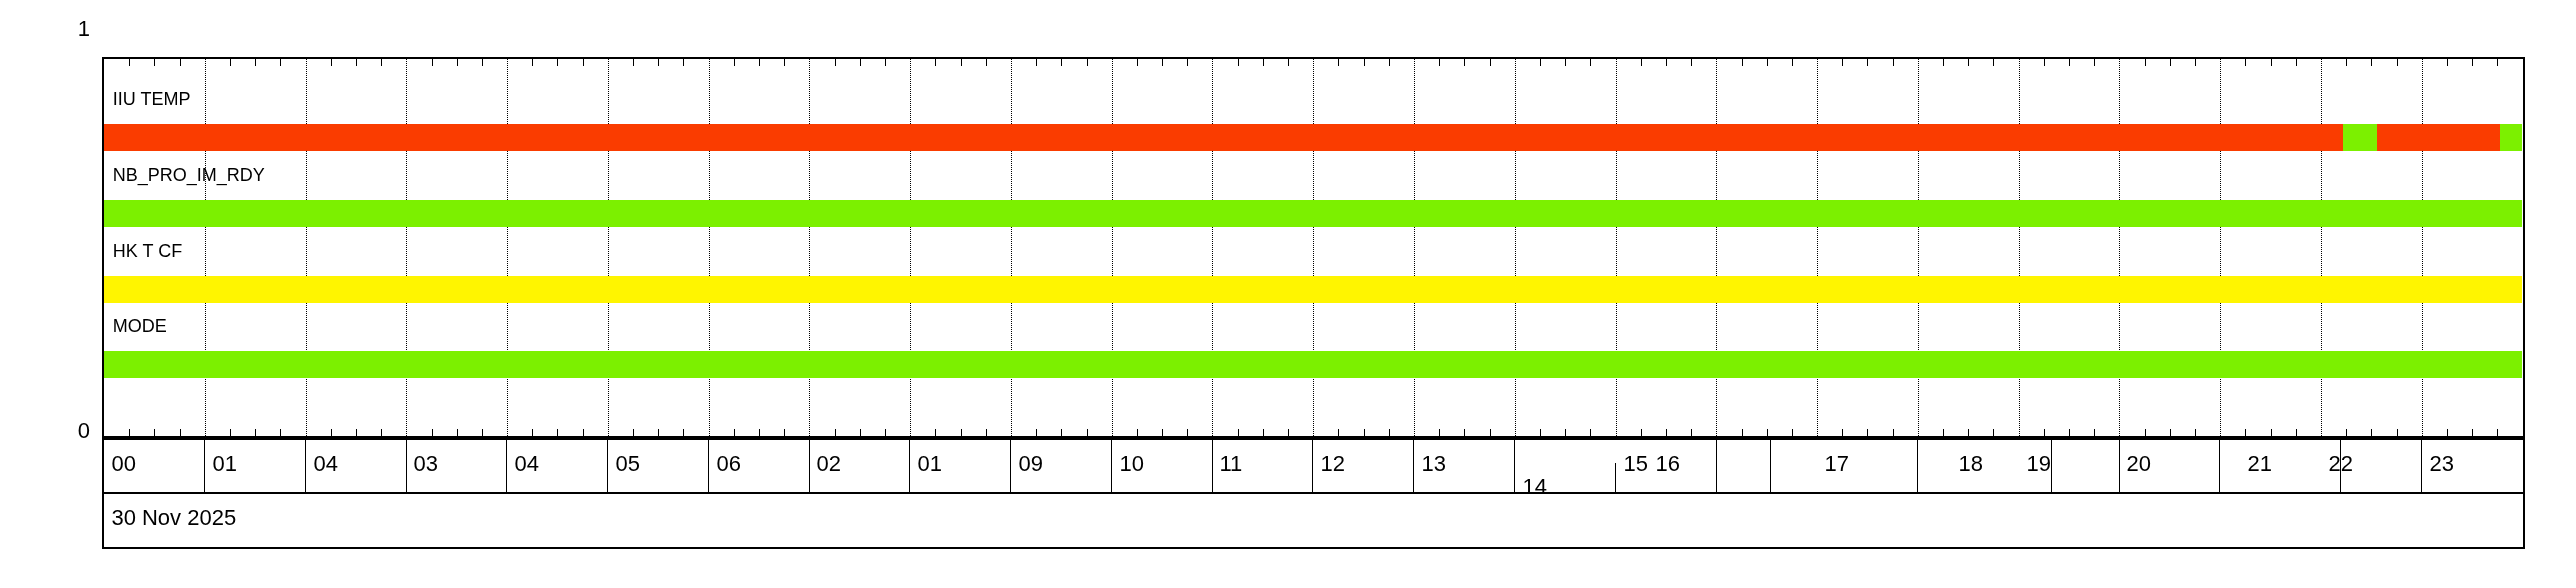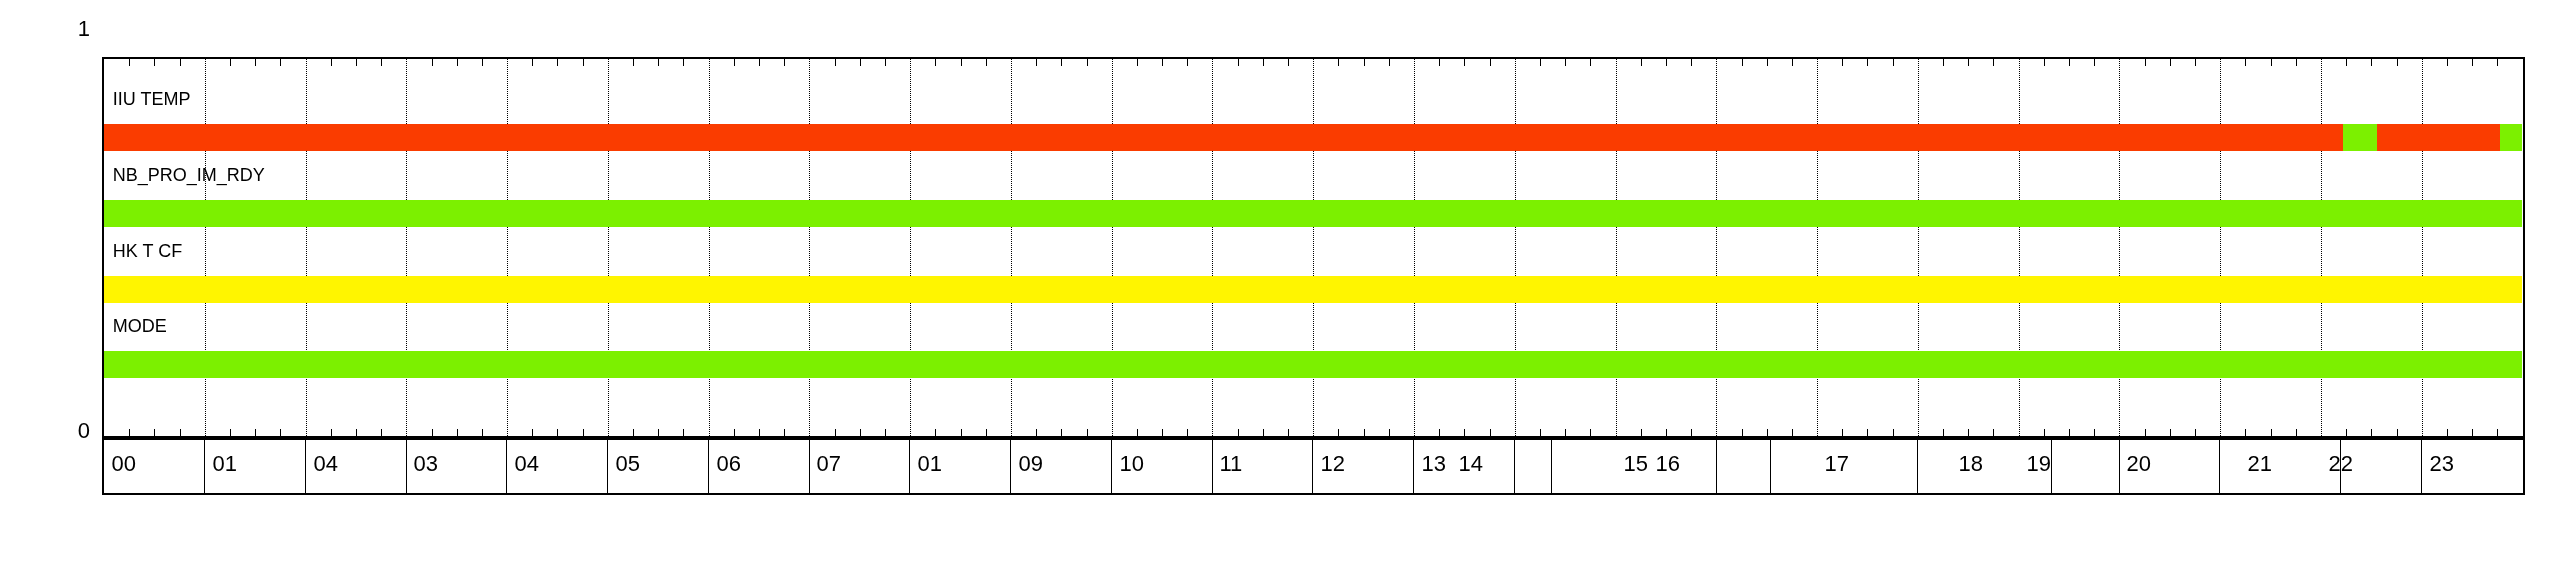--- a/index.html
+++ b/index.html
@@ -362,41 +362,41 @@
       <div class="hour-cell" style="left: 403px; width: 101px;">
         <span>04</span>
       </div>
       <div class="hour-cell" style="left: 504px; width: 101px;">
         <span>05</span>
       </div>
       <div class="hour-cell" style="left: 605px; width: 101px;">
         <span>06</span>
       </div>
       <div class="hour-cell" style="left: 705px; width: 101px;">
-        <span>07</span>
+        <span>02</span>
       </div>
       <div class="hour-cell" style="left: 806px; width: 101px;">
         <span>01</span>
       </div>
       <div class="hour-cell" style="left: 907px; width: 101px;">
         <span>09</span>
       </div>
       <div class="hour-cell" style="left: 1008px; width: 101px;">
         <span>10</span>
       </div>
       <div class="hour-cell" style="left: 1108px; width: 101px;">
         <span>11</span>
       </div>
       <div class="hour-cell" style="left: 1209px; width: 101px;">
         <span>12</span>
       </div>
       <div class="hour-cell" style="left: 1310px; width: 101px;">
         <span>13</span>
       </div>
-      <div class="hour-cell" style="left: 1347px; width: 101px;">
+      <div class="hour-cell" style="left: 1411px; width: 101px; margin-top: 23px;">
         <span>14</span>
       </div>
       <div class="hour-cell" style="left: 1512px; width: 101px;">
         <span>15</span>
       </div>
       <div class="hour-cell" style="left: 1536px; width: 123px; margin-left: 8px;">
         <span>16</span>
       </div>
       <div class="hour-cell" style="left: 1713px; width: 101px;">
         <span>17</span>
@@ -414,15 +414,18 @@
         <span>21</span>
       </div>
       <div class="hour-cell" style="left: 2217px; width: 101px;">
         <span>22</span>
       </div>
       <div class="hour-cell" style="left: 2318px; width: 101px;">
         <span>23</span>
       </div>
     </div>
 
+  <div id="date-strip">
+    <span>30 Nov 2025</span>
+  </div>
 
 </div>
 
 
 </body></html>

